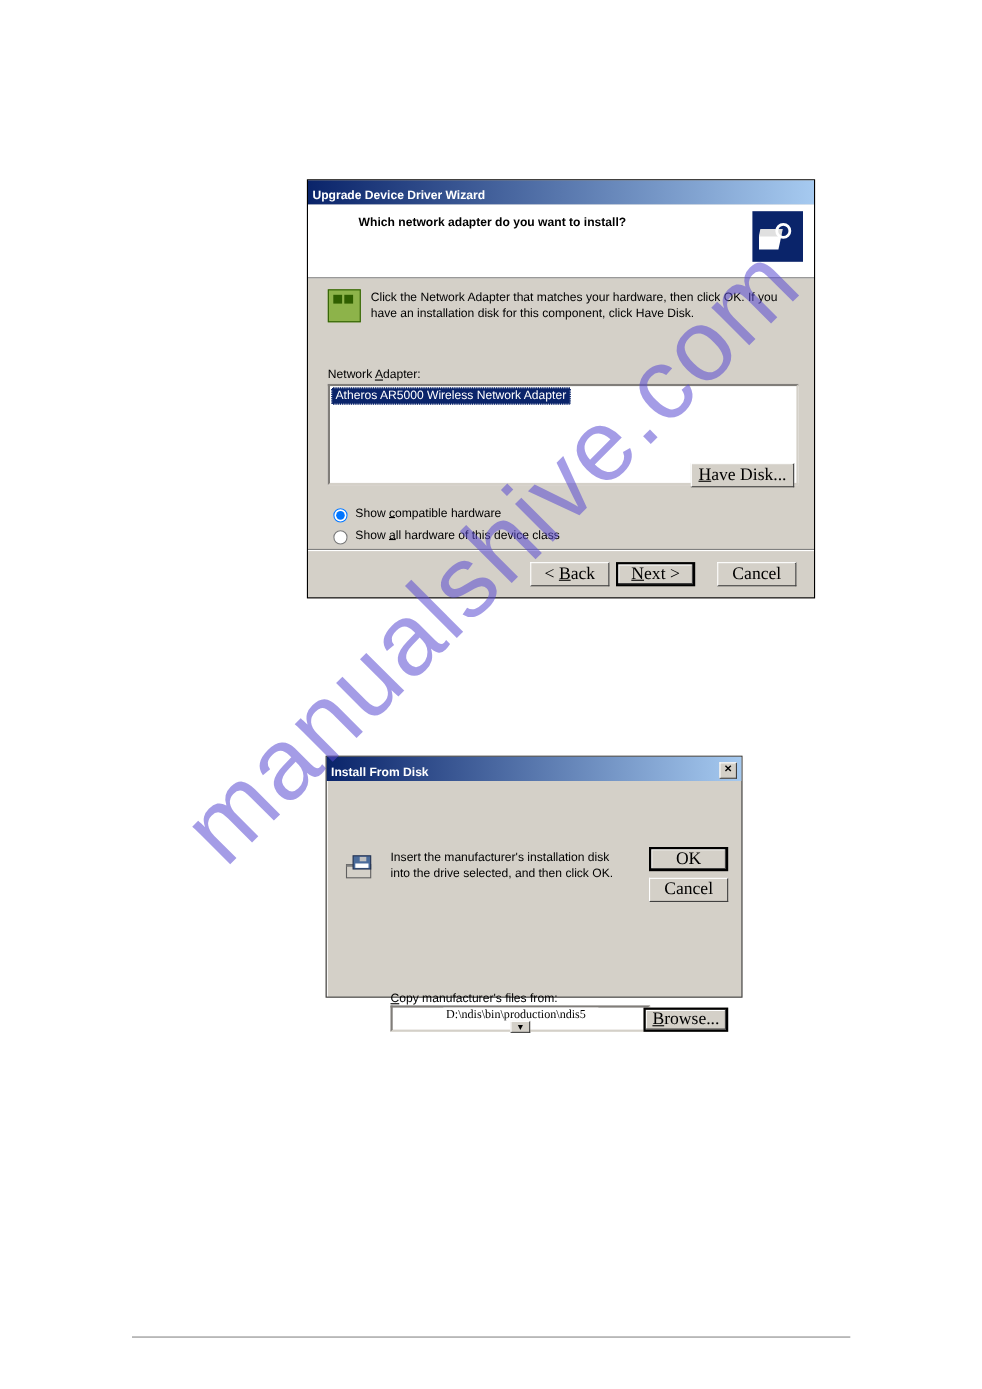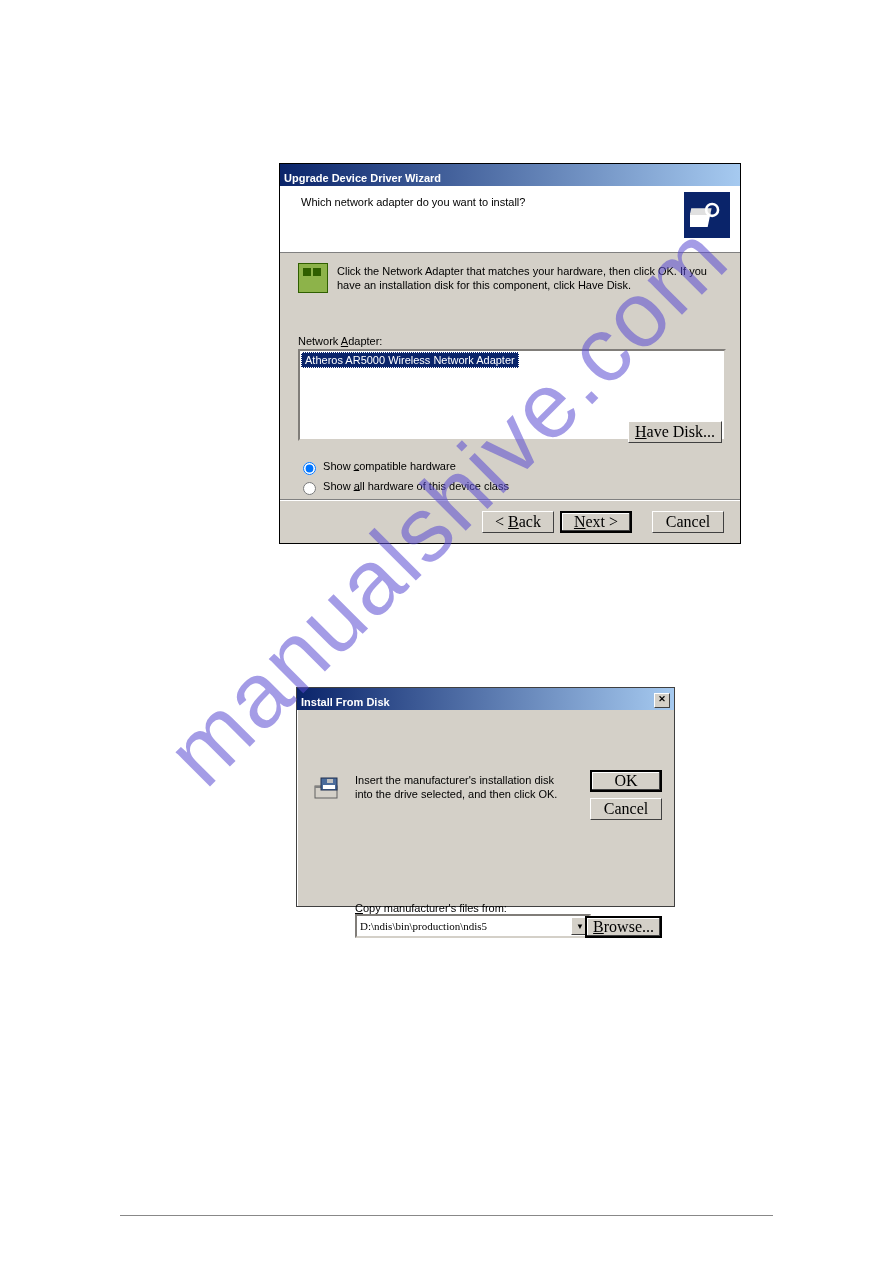--- a/index.html
+++ b/index.html
@@ -53,21 +53,21 @@
     font-family: Arial; font-weight:bold; color:#000;
   }
   .header-block {
     background: #fff;
     border-bottom: 1px solid #808080;
     height: 58px;
     position: relative;
     padding: 8px 10px 0 18px;
   }
   .header-title { font-weight: bold; font-size: 11px; }
-  .header-sub   { font-size: 11px; margin-left: 3px; margin-top:2px; }
+  .header-sub   { font-size: 11px; margin-left: 28px; margin-top:2px;font-weight:bold; }
   .header-icon {
     position: absolute; right: 10px; top: 6px;
     width: 46px; height: 46px;
     background: #0a246a;
     display:flex; align-items:center; justify-content:center;
   }
   .header-icon svg { width: 34px; height: 34px; }
   .body-block { padding: 10px 18px 0 18px; position: relative; height: 250px; }
   .adapter-icon { width:28px; height:28px; position:absolute; left:18px; top:10px;
     background:#8db34a; border:1px solid #2f5f00; display:inline-block; }
@@ -123,21 +123,21 @@
   .disk-icon {
     position:absolute; left:16px; top:22px; width:30px; height:26px;
   }
   .instr2 {
     position:absolute; left:58px; top:20px; width:210px; font-size:11px; line-height:1.25;
   }
   .okcol { position:absolute; right:12px; top:16px; display:flex; flex-direction:column; gap:6px; }
   .files-label { position:absolute; left:58px; bottom:44px; font-size:11px; }
   .combo {
     position:absolute; left:58px; bottom:20px; width:232px; height:20px;
-    background:#fff; border:2px inset #d4d0c8; display:flex; align-items:center;
+    background:#fff; border:2px inset #d4d0c8; display:flex; align-items:center;flex-direction:column;
   }
   .combo-input { flex:1; border:none; outline:none; font-size:11px; padding:0 3px; font-family:Tahoma; }
   .combo-btn { width:16px; height:16px; background:#d4d0c8;
     border:1px solid #fff; border-right-color:#404040; border-bottom-color:#404040;
     display:flex; align-items:center; justify-content:center; font-size:8px; }
   .browse-btn { position:absolute; right:12px; bottom:20px; border:2px solid #000;
     box-shadow:inset -1px -1px #404040, inset 1px 1px #fff; }
   .page-hr { position:absolute; left:120px; right:120px; top:1215px; border-top:1px solid #888; }
 </style>
 </head>

